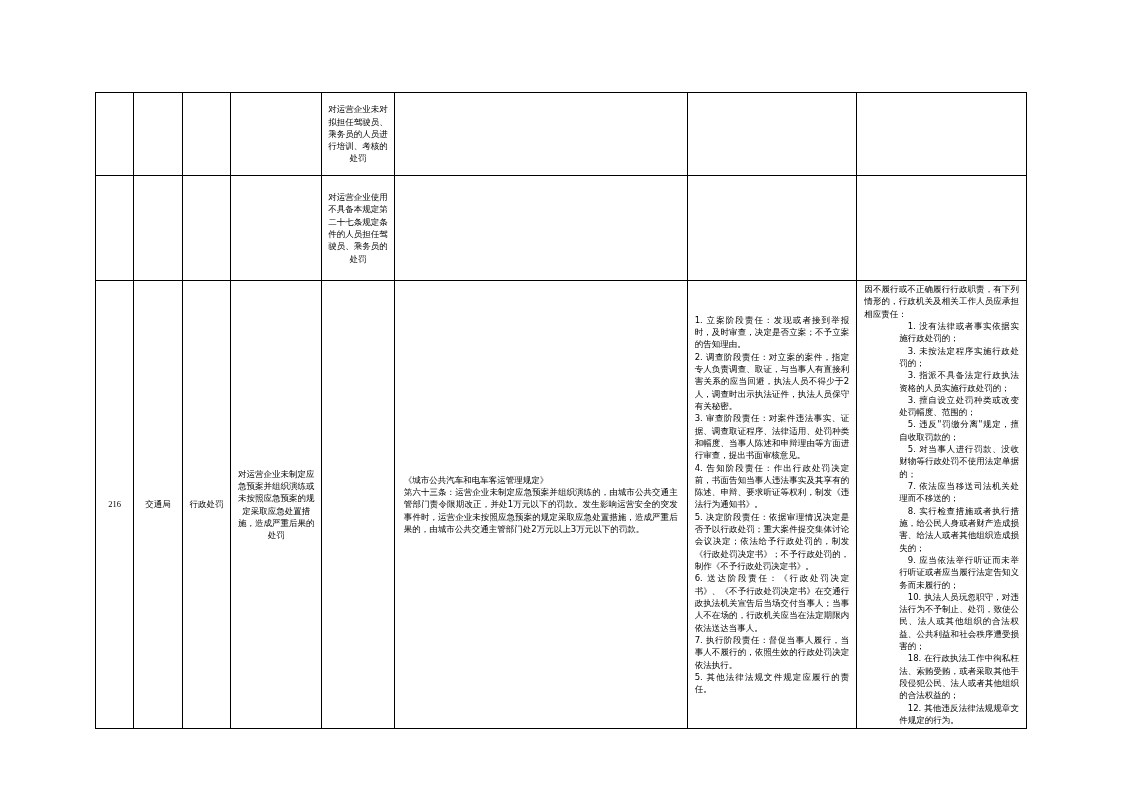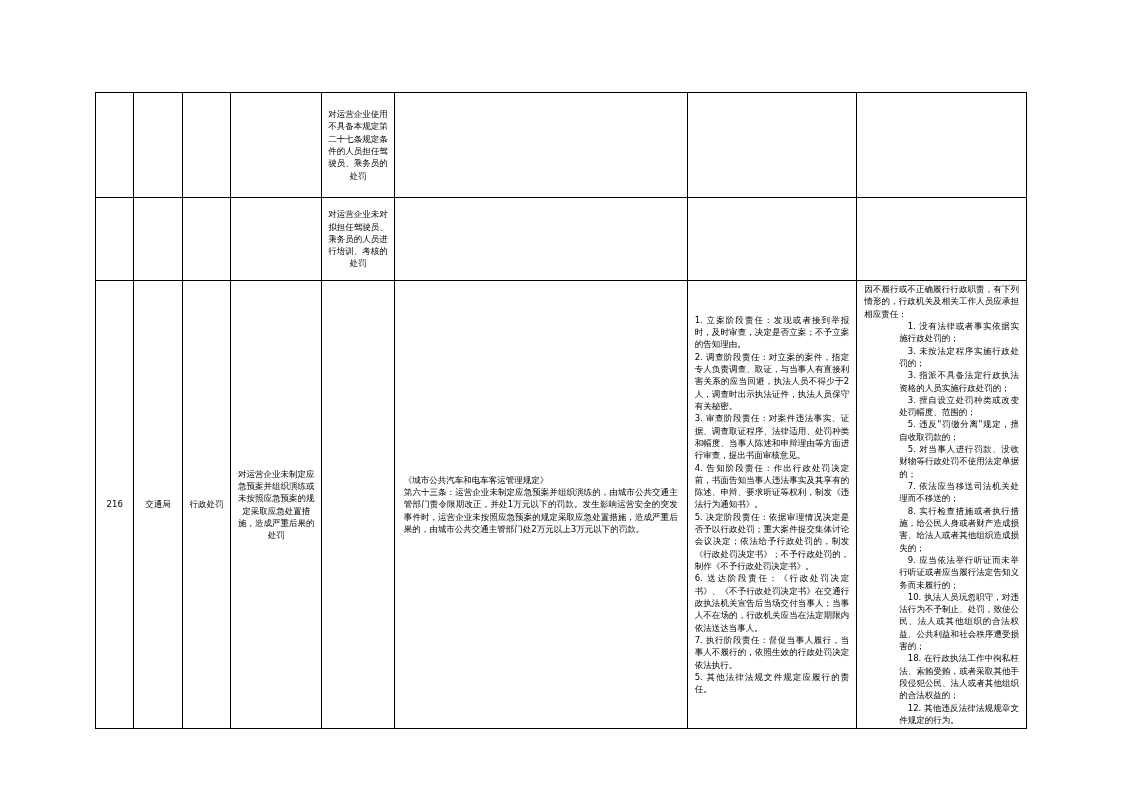--- a/index.html
+++ b/index.html
@@ -41,21 +41,21 @@
   .c-type  { width: 48px;  text-align: center; }
   .c-item  { width: 90px;  text-align: center; }
   .c-basis { width: 72px;  text-align: center; }
   .c-law   { width: 290px; text-align: center; }
   .c-proc  { width: 168px; text-align: left; }
   .c-resp  { width: 168px; text-align: left; }
 
   .cell-center { text-align: center; }
   .tall-1 { height: 100px; }
   .tall-2 { height: 78px; }
-  .tall-3 { height: 390px; }
+  .tall-3 { height: 390px; font-family: Liberation Serif, serif; }
 
   .law-block {
     display: block;
     padding: 0 6px;
   }
   .law-title { text-align: left; display: block; }
   .law-body  { text-align: justify; text-justify: inter-ideograph; display: block; }
 
   .list-block {
     display: block;
@@ -79,36 +79,36 @@
         <col class="c-type">
         <col class="c-item">
       <col class="c-basis">
         <col class="c-law">
         <col class="c-proc">
         <col class="c-resp">
     </colgroup>
     <tbody>
 
       <tr>
-        <td class="cell-center tall-1"></td>
+        <td class="cell-center tall-2"></td>
         <td class="cell-center"></td>
         <td class="cell-center"></td>
         <td class="cell-center"></td>
-        <td class="cell-center">对运营企业使用不具备本规定第二十七条规定条件的人员担任驾驶员、乘务员的处罚</td>
+        <td class="cell-center">对运营企业未对拟担任驾驶员、乘务员的人员进行培训、考核的处罚</td>
         <td class="cell-center"></td>
         <td class="cell-center"></td>
         <td class="cell-center"></td>
       </tr>
 
       <tr>
-        <td class="cell-center tall-2"></td>
+        <td class="cell-center tall-1"></td>
         <td class="cell-center"></td>
         <td class="cell-center"></td>
         <td class="cell-center"></td>
-        <td class="cell-center">对运营企业未对拟担任驾驶员、乘务员的人员进行培训、考核的处罚</td>
+        <td class="cell-center">对运营企业使用不具备本规定第二十七条规定条件的人员担任驾驶员、乘务员的处罚</td>
         <td class="cell-center"></td>
         <td class="cell-center"></td>
         <td class="cell-center"></td>
       </tr>
 
       <tr>
         <td class="cell-center tall-3">216</td>
         <td class="cell-center">交通局</td>
         <td class="cell-center">行政处罚</td>
         <td class="cell-center">对运营企业未制定应急预案并组织演练或未按照应急预案的规定采取应急处置措施，造成严重后果的处罚</td>

